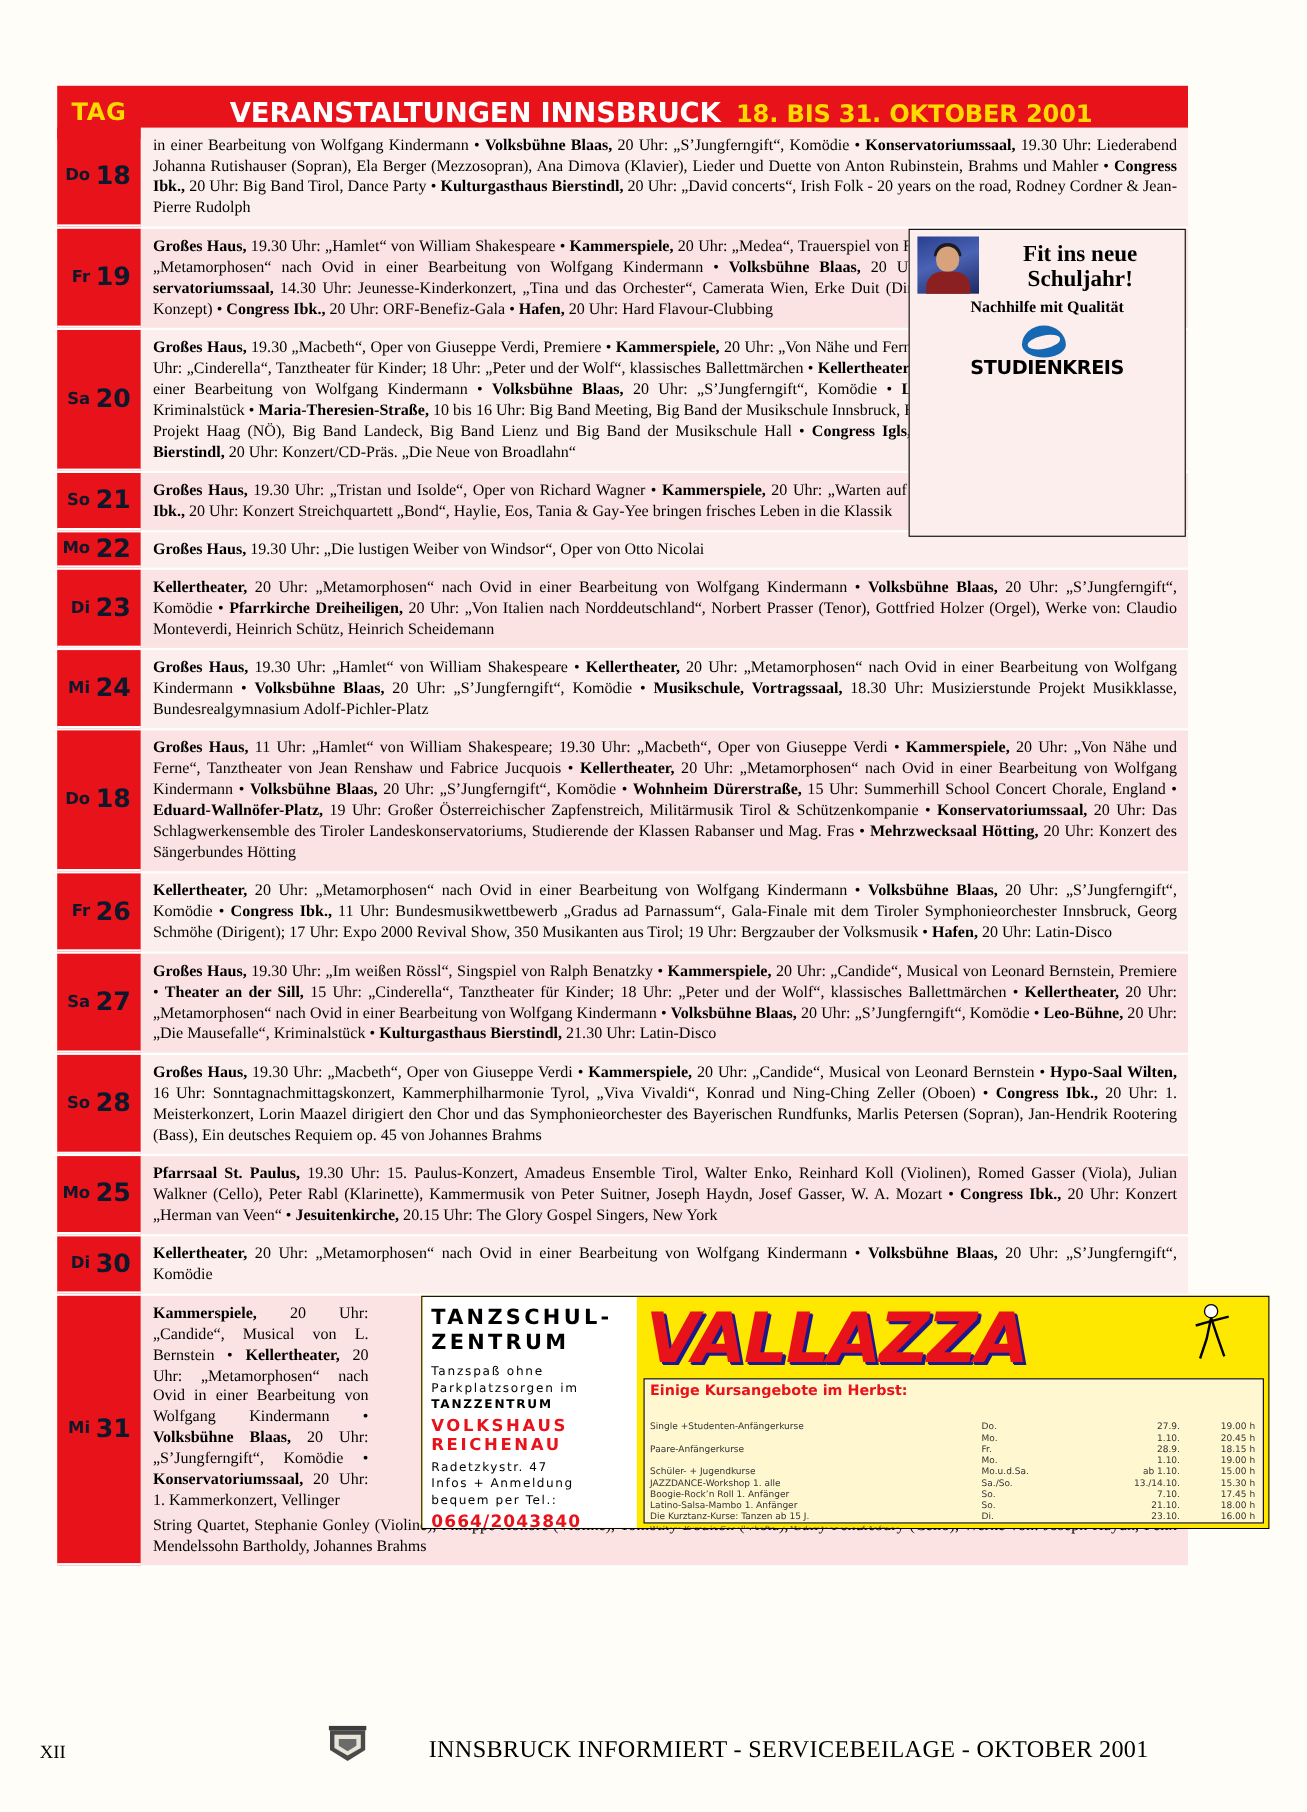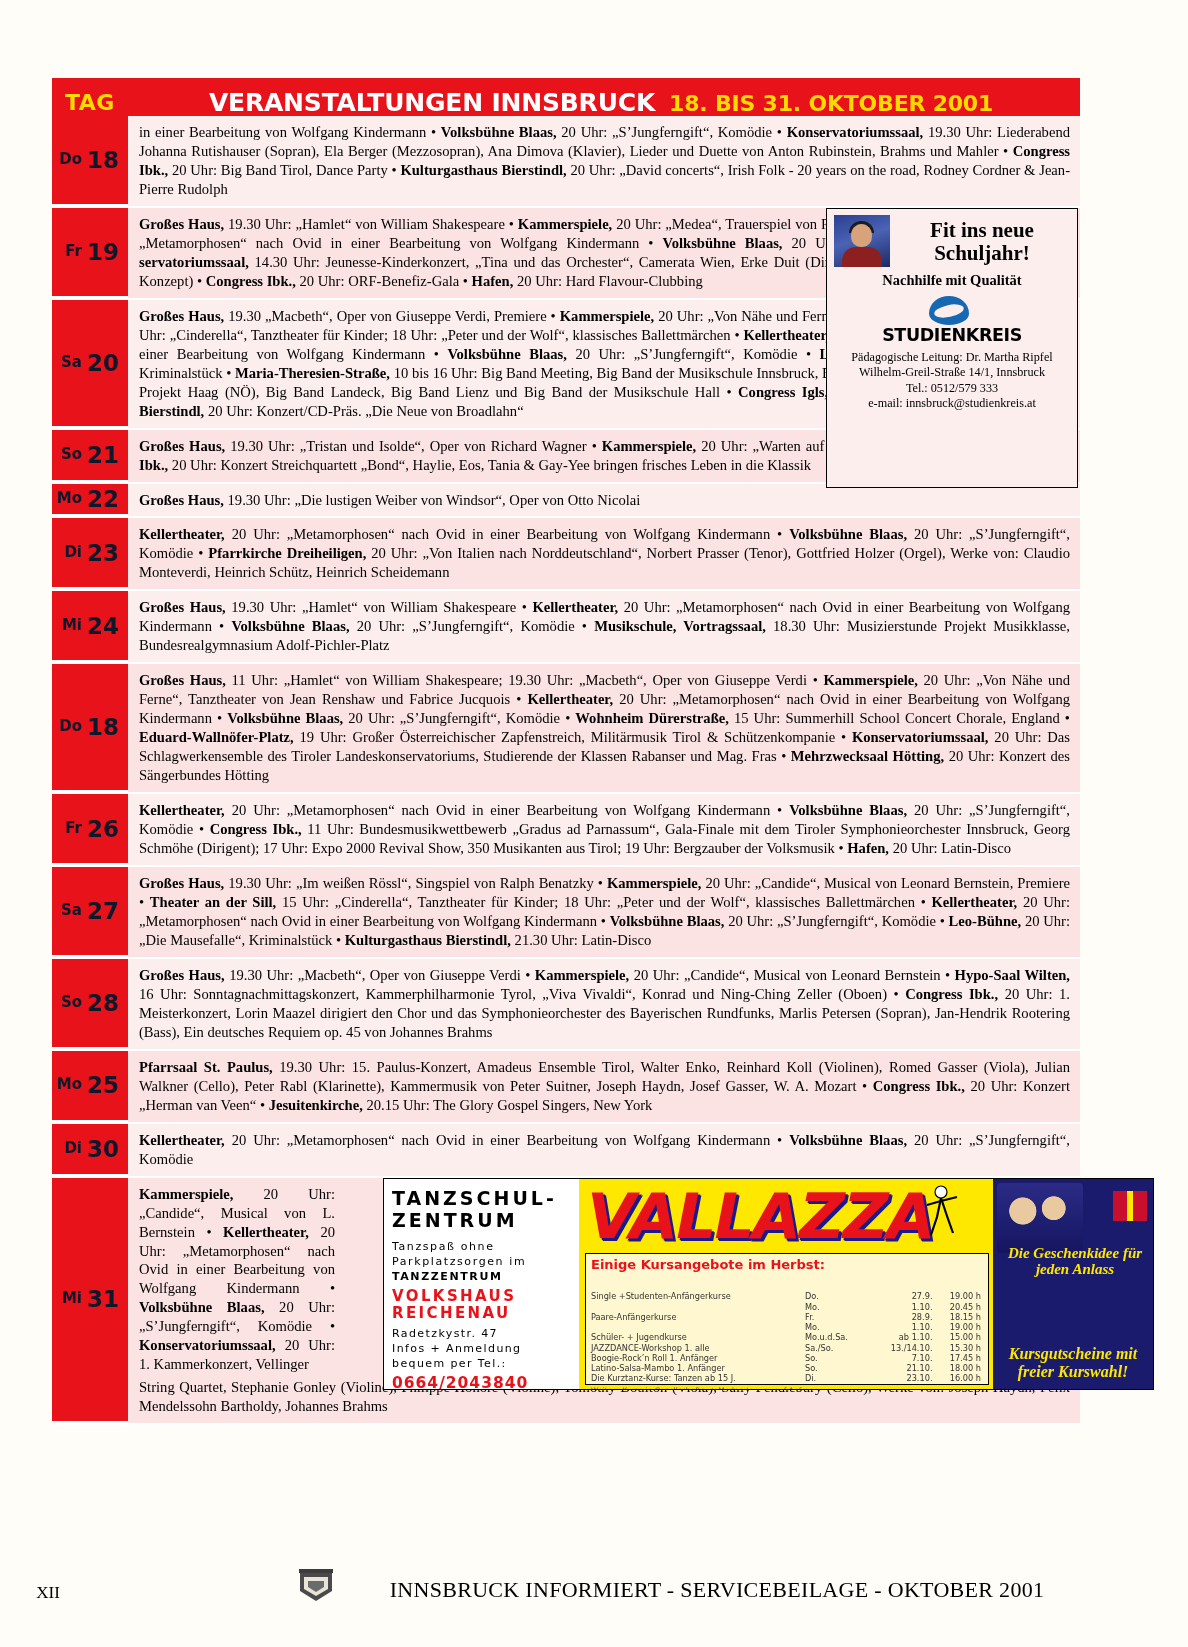--- a/index.html
+++ b/index.html
@@ -654,26 +654,20 @@
                         <td>Die Kurztanz-Kurse: Tanzen ab 15 J.</td>
                         <td>Di.</td>
                         <td class="r">23.10.</td>
                         <td class="r">16.00 h</td>
                       </tr>
                     </tbody>
                   </table>
                   <div class="note">Weitere Kurse in Gesellschafts- + Moderntanzen auf Anfrage</div>
                 </div>
               </div>
-              <div class="av-right">
-                <div class="kids"></div>
-                <div class="gift"></div>
-                <div class="txt1">Die Geschenkidee für jeden Anlass</div>
-                <div class="txt2">Kursgutscheine mit freier Kurswahl!</div>
-              </div>
             </div>
           </div>
         </div>
       </div>
 
     <div class="ad-studienkreis">
       <div class="ad-sk-top">
         <div class="ad-sk-photo">
           <div class="hair"></div>
             <div class="face"></div>
@@ -682,26 +676,20 @@
         <div class="ad-sk-headline">
           <div>Fit ins neue</div>
           <div>Schuljahr!</div>
         </div>
       </div>
       <div class="ad-sk-sub">Nachhilfe mit Qualität</div>
       <div class="ad-sk-logo">
         <div class="swoosh"></div>
         <div class="name">STUDIENKREIS</div>
       </div>
-      <div class="ad-sk-contact" id="sk-contact">
-          <div>Pädagogische Leitung: Dr. Martha Ripfel</div>
-          <div>Wilhelm-Greil-Straße 14/1, Innsbruck</div>
-          <div>Tel.: 0512/579 333</div>
-          <div>e-mail: innsbruck@studienkreis.at</div>
-        </div>
     </div>
 
   </div>
 
   <div class="footer">
     <div class="pageno">XII</div>
     <svg class="crest" viewBox="0 0 40 36">
       <path d="M4 6 H36 V24 L20 34 L4 24 Z" fill="#4a4a4a"></path>
       <path d="M8 10 H32 V22 L20 29 L8 22 Z" fill="#e9e4d8"></path>
       <path d="M12 14 H28 V20 L20 25 L12 20 Z" fill="#6b6b6b"></path>

